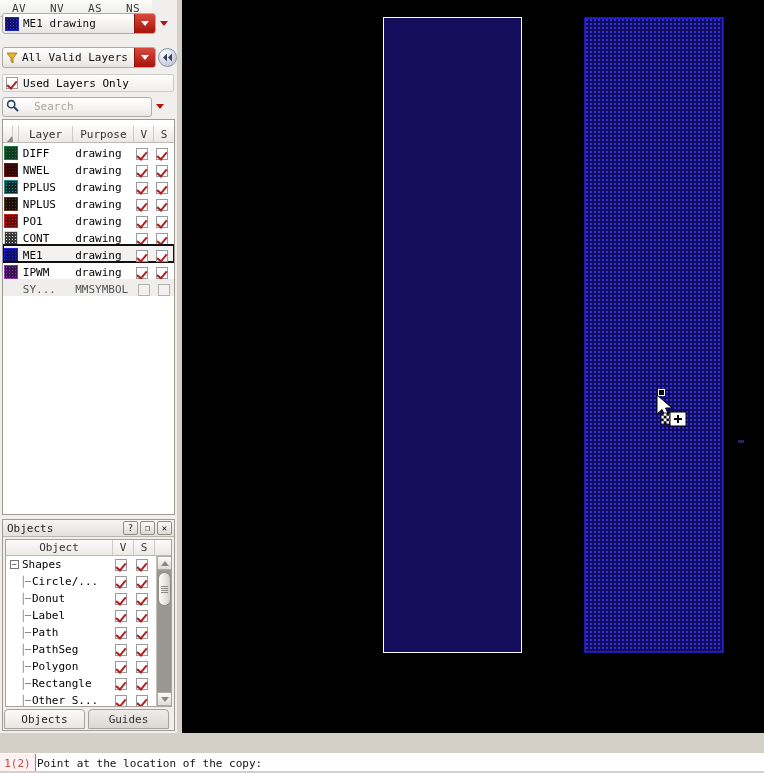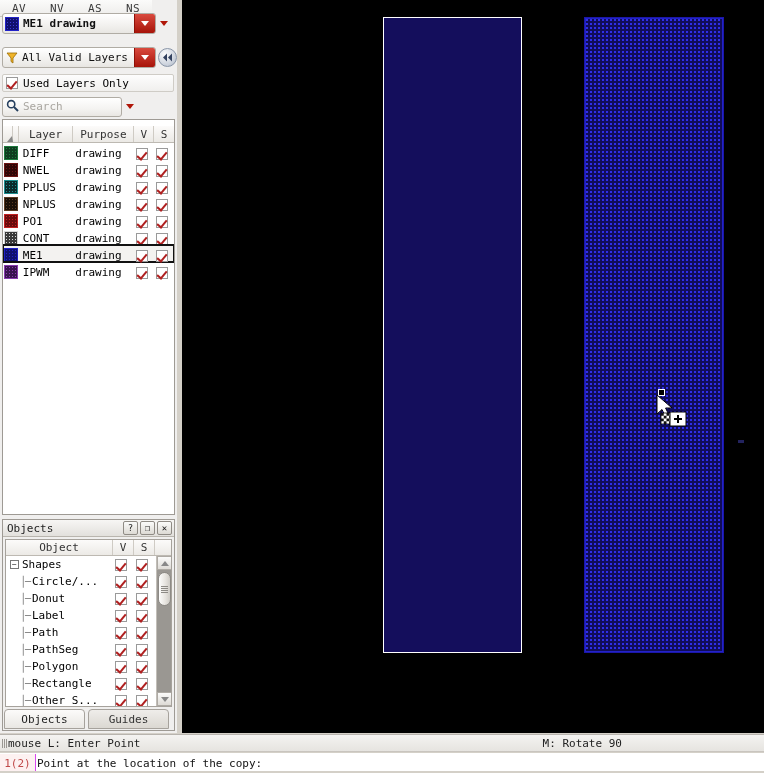--- a/index.html
+++ b/index.html
@@ -105,25 +105,26 @@
     width: 12px; height: 12px; flex: none;
     background: #f2f1ef; border: 1px solid #b5b2ac;
   }
 
   
   #search-row {
     position: absolute; left: 2px; top: 96px;
     display: flex; align-items: center;
   }
   #search-box {
-    width: 120px; height: 20px;
+    width: 150px; height: 20px;
     display: flex; align-items: center;
     background: linear-gradient(#ffffff,#f4f3f1 60%,#e9e7e3);
     border: 1px solid #b0aca4; border-radius: 3px;
     overflow: hidden;
+    gap: 11px;
   }
   .mag {
     width: 18px; flex: none; text-align: center; font-size: 12px; color: #2b3a55;
   }
   #search-input {
     flex: 1; border: 0; background: transparent; outline: none;
     font-family: "DejaVu Sans Mono", monospace; font-size: 11px;
     color: #222; height: 18px;
   }
   #search-input::placeholder { color: #a9a6a0; }
@@ -333,21 +334,21 @@
 
   <div id="left-panel">
 
     <div class="hdr-row">
       <div class="hdr-cell">AV</div>
       <div class="hdr-cell">NV</div>
       <div class="hdr-cell">AS</div>
       <div class="hdr-cell">NS</div>
     </div>
 
-    <div class="combo-wrap" style="top:13px;font-weight:bold;">
+    <div class="combo-wrap" style="top:13px;">
       <div class="combo" style="width:154px;">
         <div class="swatch" style="background:#10106e; background-image:radial-gradient(circle,#3a3ad8 .7px,transparent .8px); background-size:3px 3px; border-color:#2222c8;"></div>
         <div class="ctext">ME1 drawing</div>
         <div class="cbtn">
           <div class="tri-down"></div>
         </div>
       </div>
       <div class="outer-arrow">
         <div class="tri-down red"></div>
       </div>
@@ -502,20 +503,31 @@
             </div>
             <div class="nm">IPWM</div>
             <div class="pp">drawing</div>
             <div class="vv">
               <div class="chk-red"></div>
             </div>
             <div class="ss">
               <div class="chk-red"></div>
             </div>
           </div>
+          <div class="lrow dim">
+            <div class="sw-cell"></div>
+            <div class="nm">SY...</div>
+            <div class="pp">MMSYMBOL</div>
+            <div class="vv">
+              <div class="chk-empty"></div>
+            </div>
+            <div class="ss">
+              <div class="chk-empty"></div>
+            </div>
+          </div>
         </div>
     </div>
 
     <div id="objects-panel">
       <div id="obj-title">
         <span>Objects</span>
         <span class="spacer"></span>
         <div class="tbtn">?</div>
         <div class="tbtn">❐</div>
         <div class="tbtn">✕</div>
@@ -684,26 +696,19 @@
           <rect x="13.25" y="26.25" width="2.75" height="2.75" fill="#111"></rect>
         </g>
 
         <rect x="14" y="17" width="16" height="14" fill="#ffffff" stroke="#000" stroke-width="1"></rect>
         <rect x="21" y="20" width="2" height="8" fill="#000"></rect>
         <rect x="18" y="23" width="8" height="2" fill="#000"></rect>
       </svg>
     </div>
   </div>
 
-  <div id="status-top">
-    <div class="left">
-      <div class="grip3"></div>
-      <span>mouse L: Enter Point</span>
-    </div>
-    <div class="right">M: Rotate 90</div>
-  </div>
 
   <div id="status-bottom">
     <div id="cmd-count">1(2)</div>
     <div id="cmd-text">Point at the location of the copy:</div>
   </div>
   <div id="bottom-edge"></div>
 </div>
 
 </body></html>

